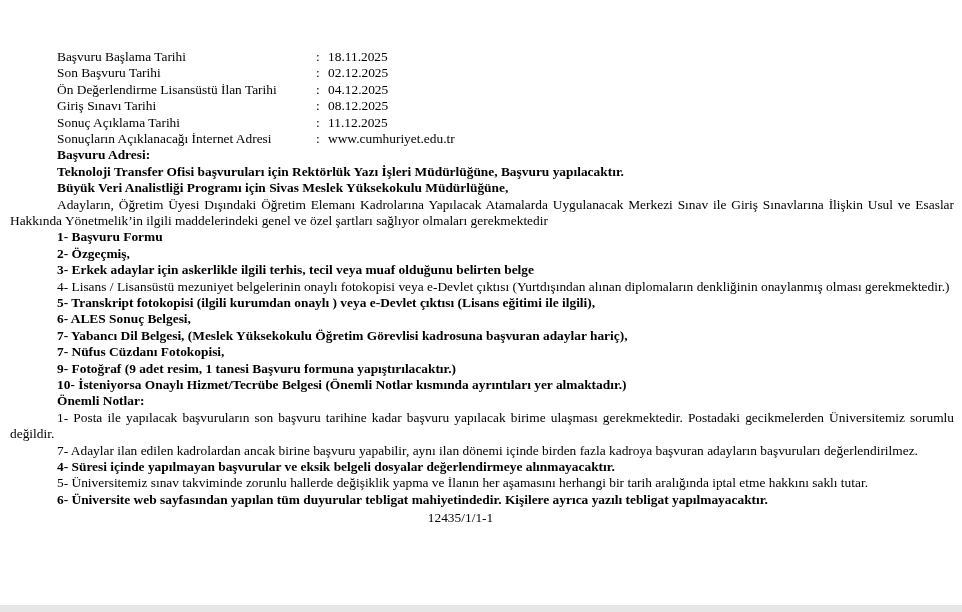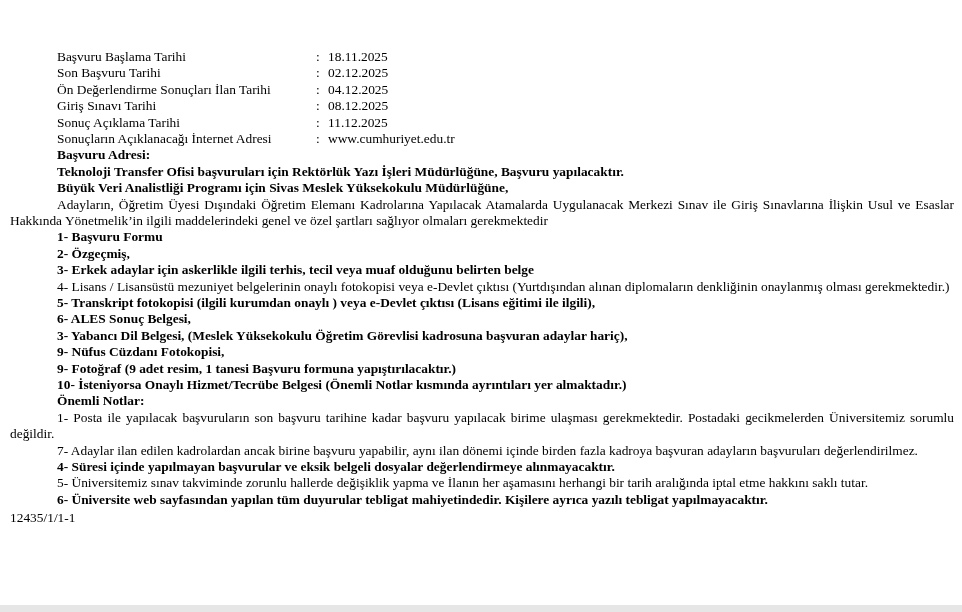--- a/index.html
+++ b/index.html
@@ -9,41 +9,41 @@
     font-family: "Liberation Serif", serif;
     font-size: 13.4px; line-height: 16.4px;
     position: relative;
   }
   .page { position: absolute; left: 10px; top: 9px; width: 944px; margin-top: 40px; }
   .schedule-row { display: flex; padding-left: 47px; height: 16.4px; }
   .schedule-label { width: 259px; }
   .schedule-colon { width: 12px; }
   .ind { padding-left: 47px; white-space: nowrap; font-weight: bold; }
   .para { text-indent: 47px; text-align: justify; text-align-last: left; }
-  .ref { text-align: left; padding-right: 43px; margin-top: 2px; }
+  .ref { text-align: center; padding-right: 43px; margin-top: 2px; }
   .footer-band { position: absolute; left: 0; right: 0; top: 605px; height: 7px; background: #e6e6e6; }
 </style>
 </head>
 <body>
 
 <div class="page">
 
   <div>
     <div class="schedule-row">
       <span class="schedule-label">Başvuru Başlama Tarihi</span>
       <span class="schedule-colon">:</span>
       <span>18.11.2025</span>
     </div>
     <div class="schedule-row">
       <span class="schedule-label">Son Başvuru Tarihi</span>
       <span class="schedule-colon">:</span>
       <span>02.12.2025</span>
     </div>
     <div class="schedule-row">
-      <span class="schedule-label">Ön Değerlendirme Sonuçları İlan Tarihi</span>
+      <span class="schedule-label">Ön Değerlendirme Lisansüstü İlan Tarihi</span>
       <span class="schedule-colon">:</span>
       <span>04.12.2025</span>
     </div>
     <div class="schedule-row">
       <span class="schedule-label">Giriş Sınavı Tarihi</span>
       <span class="schedule-colon">:</span>
       <span>08.12.2025</span>
     </div>
     <div class="schedule-row">
       <span class="schedule-label">Sonuç Açıklama Tarihi</span>
@@ -62,22 +62,22 @@
   <div class="ind">Büyük Veri Analistliği Programı için Sivas Meslek Yüksekokulu Müdürlüğüne,</div>
 
   <div class="para">Adayların, Öğretim Üyesi Dışındaki Öğretim Elemanı Kadrolarına Yapılacak Atamalarda Uygulanacak Merkezi Sınav ile Giriş Sınavlarına İlişkin Usul ve Esaslar Hakkında Yönetmelik’in ilgili maddelerindeki genel ve özel şartları sağlıyor olmaları gerekmektedir</div>
 
   <div class="ind">1- Başvuru Formu</div>
   <div class="ind">2- Özgeçmiş,</div>
   <div class="ind">3- Erkek adaylar için askerlikle ilgili terhis, tecil veya muaf olduğunu belirten belge</div>
   <div class="para">4- Lisans / Lisansüstü mezuniyet belgelerinin onaylı fotokopisi veya e-Devlet çıktısı (Yurtdışından alınan diplomaların denkliğinin onaylanmış olması gerekmektedir.)</div>
   <div class="ind">5- Transkript fotokopisi (ilgili kurumdan onaylı ) veya e-Devlet çıktısı (Lisans eğitimi ile ilgili),</div>
   <div class="ind">6- ALES Sonuç Belgesi,</div>
-  <div class="ind">3- Yabancı Dil Belgesi, (Meslek Yüksekokulu Öğretim Görevlisi kadrosuna başvuran adaylar hariç),</div>
-  <div class="ind">9- Nüfus Cüzdanı Fotokopisi,</div>
+  <div class="ind">7- Yabancı Dil Belgesi, (Meslek Yüksekokulu Öğretim Görevlisi kadrosuna başvuran adaylar hariç),</div>
+  <div class="ind">7- Nüfus Cüzdanı Fotokopisi,</div>
   <div class="ind">9- Fotoğraf (9 adet resim, 1 tanesi Başvuru formuna yapıştırılacaktır.)</div>
   <div class="ind">10- İsteniyorsa Onaylı Hizmet/Tecrübe Belgesi (Önemli Notlar kısmında ayrıntıları yer almaktadır.)</div>
 
   <div class="ind">Önemli Notlar:</div>
   <div class="para">1- Posta ile yapılacak başvuruların son başvuru tarihine kadar başvuru yapılacak birime ulaşması gerekmektedir. Postadaki gecikmelerden Üniversitemiz sorumlu değildir.</div>
   <div class="para">7- Adaylar ilan edilen kadrolardan ancak birine başvuru yapabilir, aynı ilan dönemi içinde birden fazla kadroya başvuran adayların başvuruları değerlendirilmez.</div>
   <div class="ind">4- Süresi içinde yapılmayan başvurular ve eksik belgeli dosyalar değerlendirmeye alınmayacaktır.</div>
   <div class="para">5- Üniversitemiz sınav takviminde zorunlu hallerde değişiklik yapma ve İlanın her aşamasını herhangi bir tarih aralığında iptal etme hakkını saklı tutar.</div>
   <div class="ind">6- Üniversite web sayfasından yapılan tüm duyurular tebligat mahiyetindedir. Kişilere ayrıca yazılı tebligat yapılmayacaktır.</div>
 

